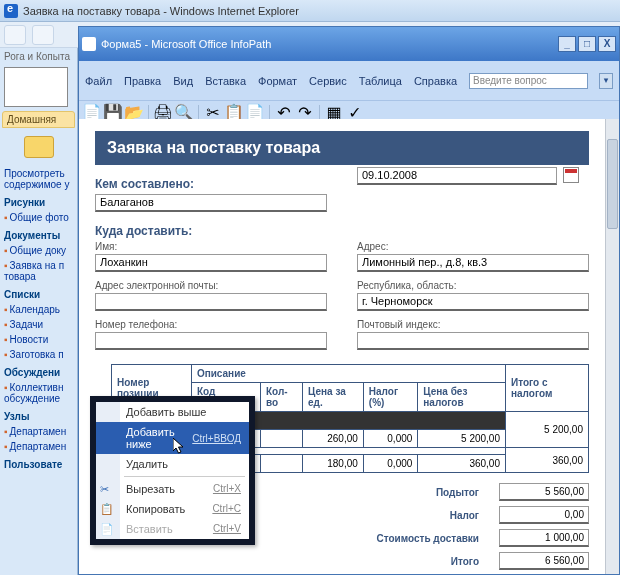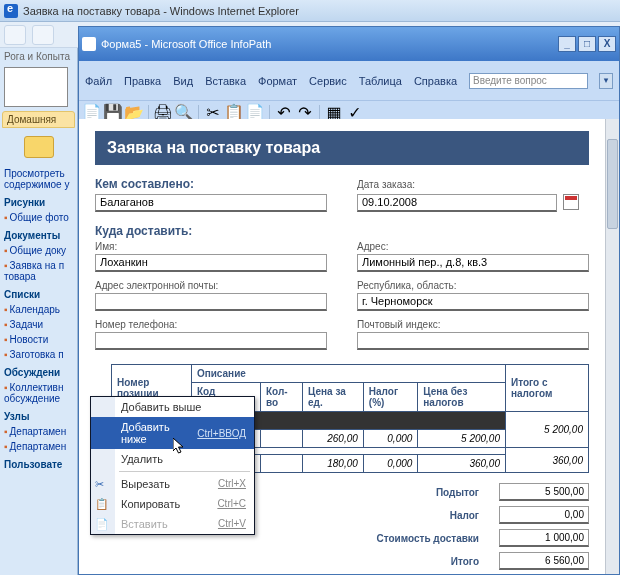--- a/index.html
+++ b/index.html
@@ -51,29 +51,29 @@
 .field-col{flex:1;}
 .field-label{font-size:10px;color:#555;margin-bottom:2px;}
 .field-box{height:18px;border:1px solid #999;border-bottom:2px solid #666;padding:1px 4px;font-size:11px;background:#fff;min-width:200px;}
 .date-box{display:inline-block;width:100px;}
 .cal-icon{display:inline-block;width:16px;height:16px;background:#fff;border:1px solid #888;vertical-align:middle;margin-left:2px;position:relative;}
 .cal-icon:after{content:"";position:absolute;top:1px;left:1px;right:1px;height:4px;background:#c33;}
 
 .data-table{margin-top:14px;border-collapse:collapse;width:100%;font-size:10px;}
 .data-table th,.data-table td{border:1px solid #3a567f;padding:3px 5px;text-align:left;vertical-align:middle;}
 .data-table th{background:#fff;color:#3a567f;font-weight:bold;}
-.data-table .num{text-align:right;font-style:italic;}
+.data-table .num{text-align:right;}
 .row-handle{width:12px;background:#bdd3ef;border:1px solid #3a567f;cursor:pointer;}
 
 .totals{margin-top:10px;display:flex;flex-direction:column;align-items:flex-end;gap:5px;font-size:10px;}
 .total-row{display:flex;align-items:center;gap:20px;}
 .total-row .tlabel{font-weight:bold;color:#3a567f;width:140px;text-align:right;}
 .total-row .tval{width:90px;height:18px;border:1px solid #999;border-bottom:2px solid #666;text-align:right;padding:2px 4px;}
 
-.context-menu{position:absolute;left:90px;top:396px;width:165px;background:#fff;border:1px solid #0f172a;box-shadow:2px 2px 4px rgba(0,0,0,0.3);font-size:11px;z-index:50;}
+.context-menu{position:absolute;left:90px;top:396px;width:165px;background:#fff;border:6px solid #0f172a;box-shadow:2px 2px 4px rgba(0,0,0,0.3);font-size:11px;z-index:50;}
 .context-menu .cm-strip{position:absolute;left:0;top:0;bottom:0;width:24px;background:#e8eef7;}
 .context-menu .cm-item{position:relative;padding:4px 8px 4px 30px;display:flex;justify-content:space-between;color:#333;}
 .context-menu .cm-item.hover{background:#2a5db0;color:#fff;align-items:center;}
 .context-menu .cm-item .sc{color:#888;font-size:10px;text-decoration:underline;}
 .context-menu .cm-item.hover .sc{color:#d0e0f5;}
 .context-menu .cm-item.disabled{color:#aaa;}
 .context-menu .cm-sep{height:1px;background:#ccc;margin:2px 4px 2px 28px;position:relative;}
 .cm-ico{position:absolute;left:4px;width:14px;height:14px;font-size:11px;color:#3a6db5;}
 
 .cursor{position:absolute;left:173px;top:438px;width:14px;height:18px;z-index:60;}
@@ -187,21 +187,20 @@
 
   <div class="form-area">
     <div class="form-header">Заявка на поставку товара</div>
 
     <div class="field-row">
       <div class="field-col">
         <div class="section-label">Кем составлено:</div>
         <div class="field-box">Балаганов</div>
       </div>
       <div class="field-col">
-        <div class="field-label" style="margin-top:14px">Дата заказа:</div>
         <span class="field-box date-box">09.10.2008</span>
         <span class="cal-icon"></span>
       </div>
     </div>
 
     <div class="section-label">Куда доставить:</div>
     <div class="field-row">
       <div class="field-col">
         <div class="field-label">Имя:</div>
         <div class="field-box">Лоханкин</div>
@@ -274,21 +273,21 @@
         <td class="num">180,00</td>
         <td class="num">0,000</td>
         <td class="num">360,00</td>
       </tr>
     </tbody>
       </table>
 
     <div class="totals">
       <div class="total-row">
           <span class="tlabel">Подытог</span>
-          <span class="tval">5 500,00</span>
+          <span class="tval">5 560,00</span>
         </div>
       <div class="total-row">
           <span class="tlabel">Налог</span>
           <span class="tval">0,00</span>
         </div>
       <div class="total-row">
           <span class="tlabel">Стоимость доставки</span>
           <span class="tval">1 000,00</span>
         </div>
       <div class="total-row">

